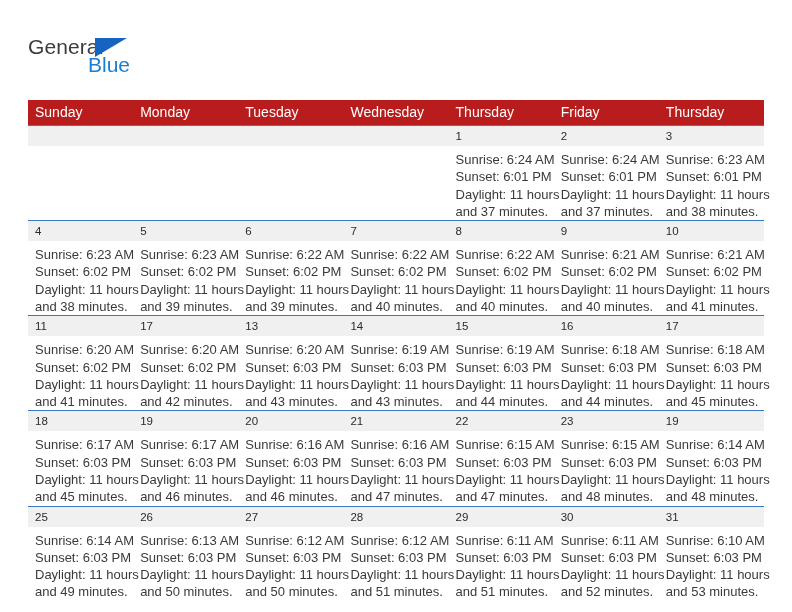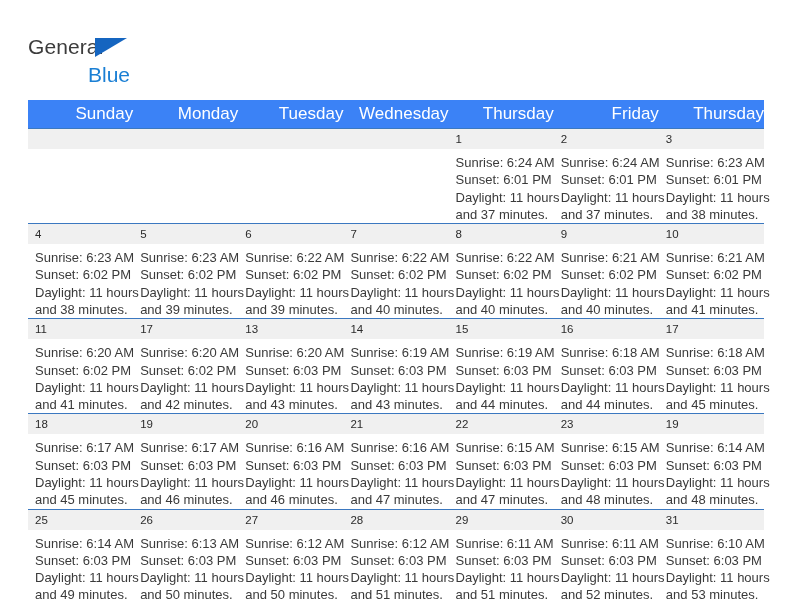--- a/index.html
+++ b/index.html
@@ -46,21 +46,21 @@
     left: 67px;
     top: 4px;
     width: 0;
     height: 0;
     border-left: 32px solid #1565c0;
     border-bottom: 19px solid transparent;
   }
   .brand-blue {
     position: absolute;
     left: 60px;
-    top: 30px;
+    top: 20px;
     font-size: 21px;
     color: #1a7fd4;
     line-height: 1;
   }
   .titles {
     text-align: right;
     flex: 1 1 auto;
     padding-top: 0;
   }
   .month-title {
@@ -78,25 +78,25 @@
   }
 
   
   .calendar {
     margin: 0 28px 0 28px;
     width: 736px;
     border-collapse: collapse;
     table-layout: fixed;
   }
   .calendar thead th {
-    background: #3b82f6;
+    background: #b91c1c;
     color: #ffffff;
-    font-size: 17px;
+    font-size: 14px;
     font-weight: normal;
-    text-align: right;
+    text-align: left;
     padding: 5px 0 6px 7px;
     height: 22px;
     line-height: 1;
   }
   .calendar tbody td {
     vertical-align: top;
     border-top: 1.6px solid #3b78c0;
     padding: 0;
     height: 90px;
     width: 105.14px;

